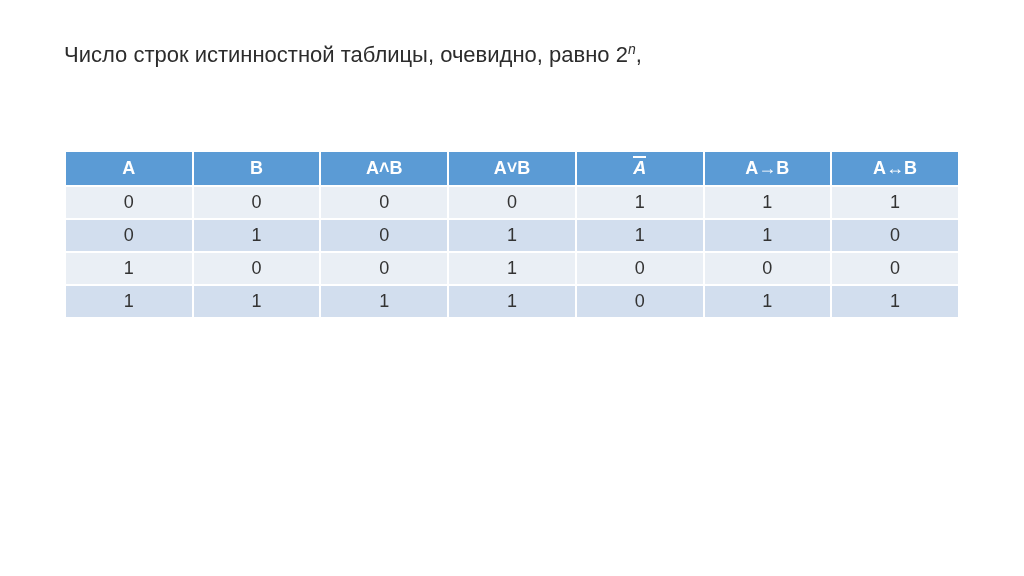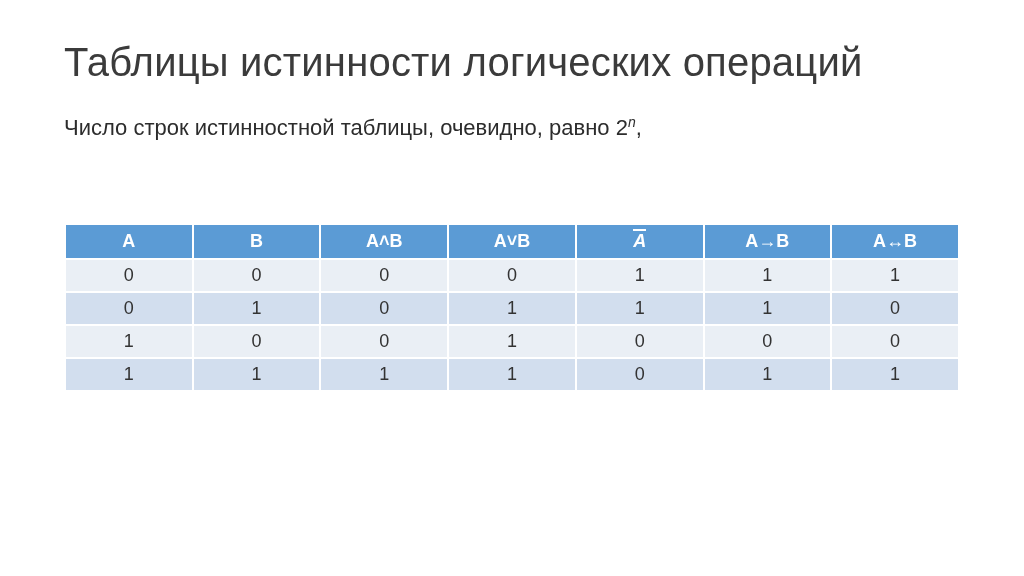--- a/index.html
+++ b/index.html
@@ -79,21 +79,20 @@
     right: 0;
     height: 1.5px;
     background: #ffffff;
   }
 </style>
 </head>
 <body>
 
 <div class="slide">
 
-  <h1 class="title">Таблицы истинности логических операций</h1>
 
   <div class="body-text">
     <span>Число строк истинностной таблицы, очевидно, равно </span><span>2</span><span class="sup">n</span><span>,</span><br>
   </div>
 
   <table class="truth">
     <thead>
       <tr>
         <th>A</th>
         <th>B</th>

